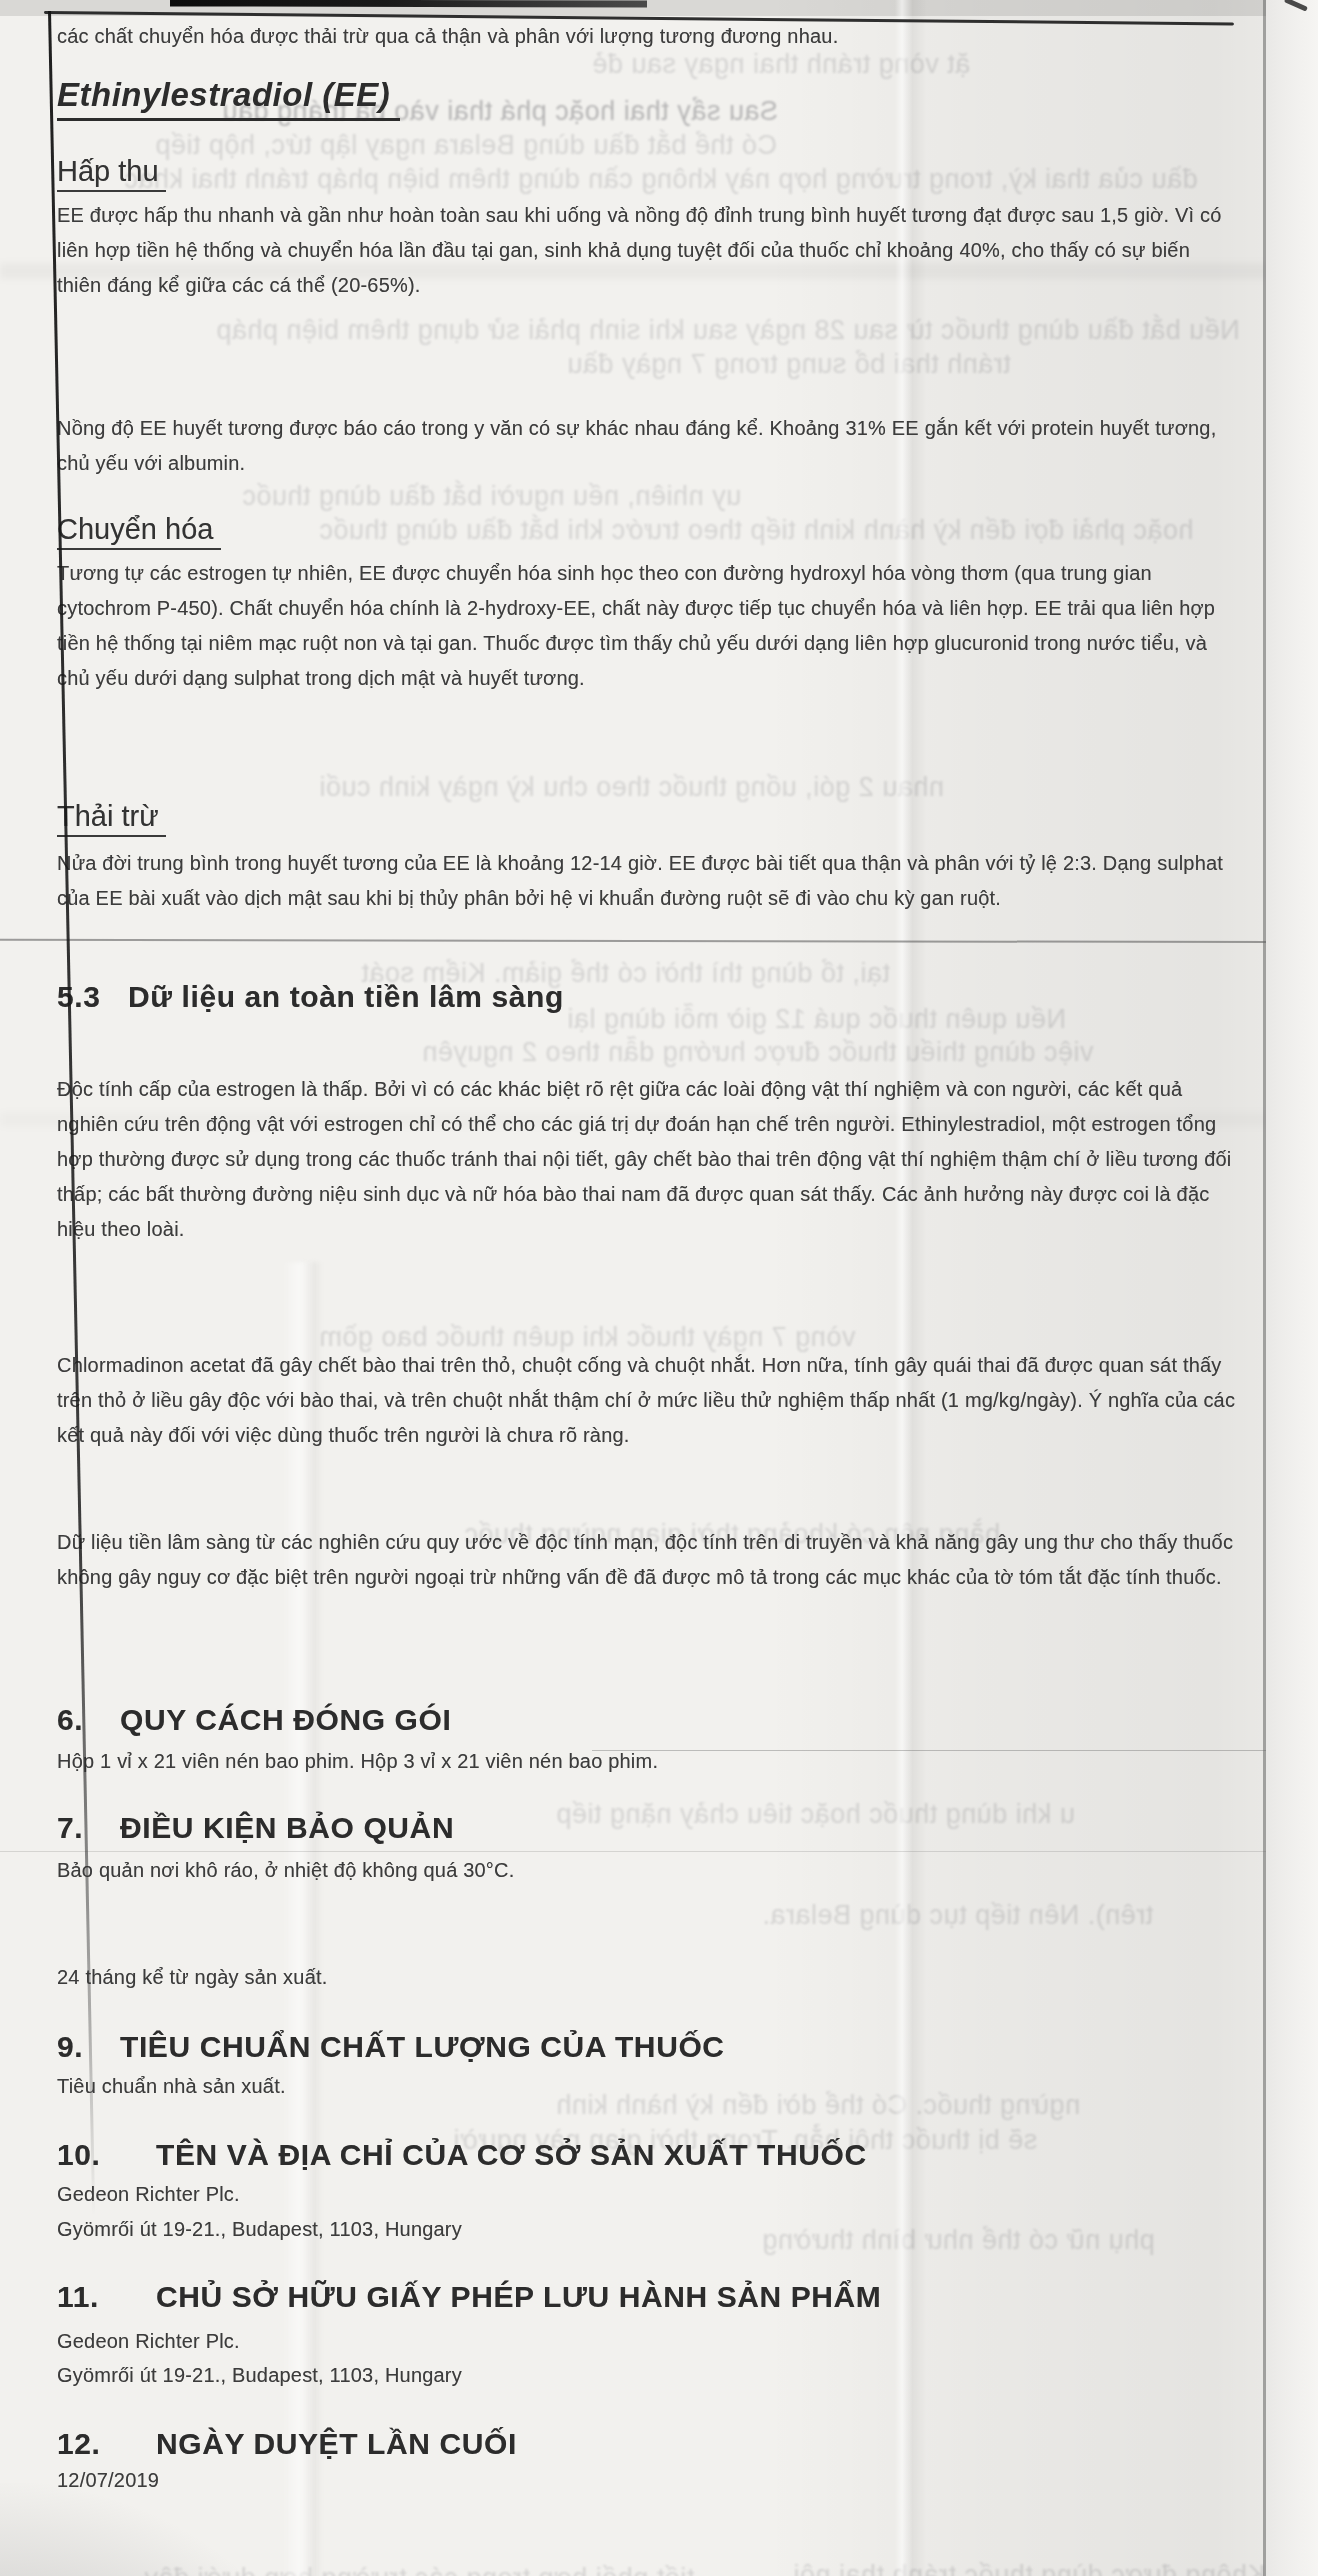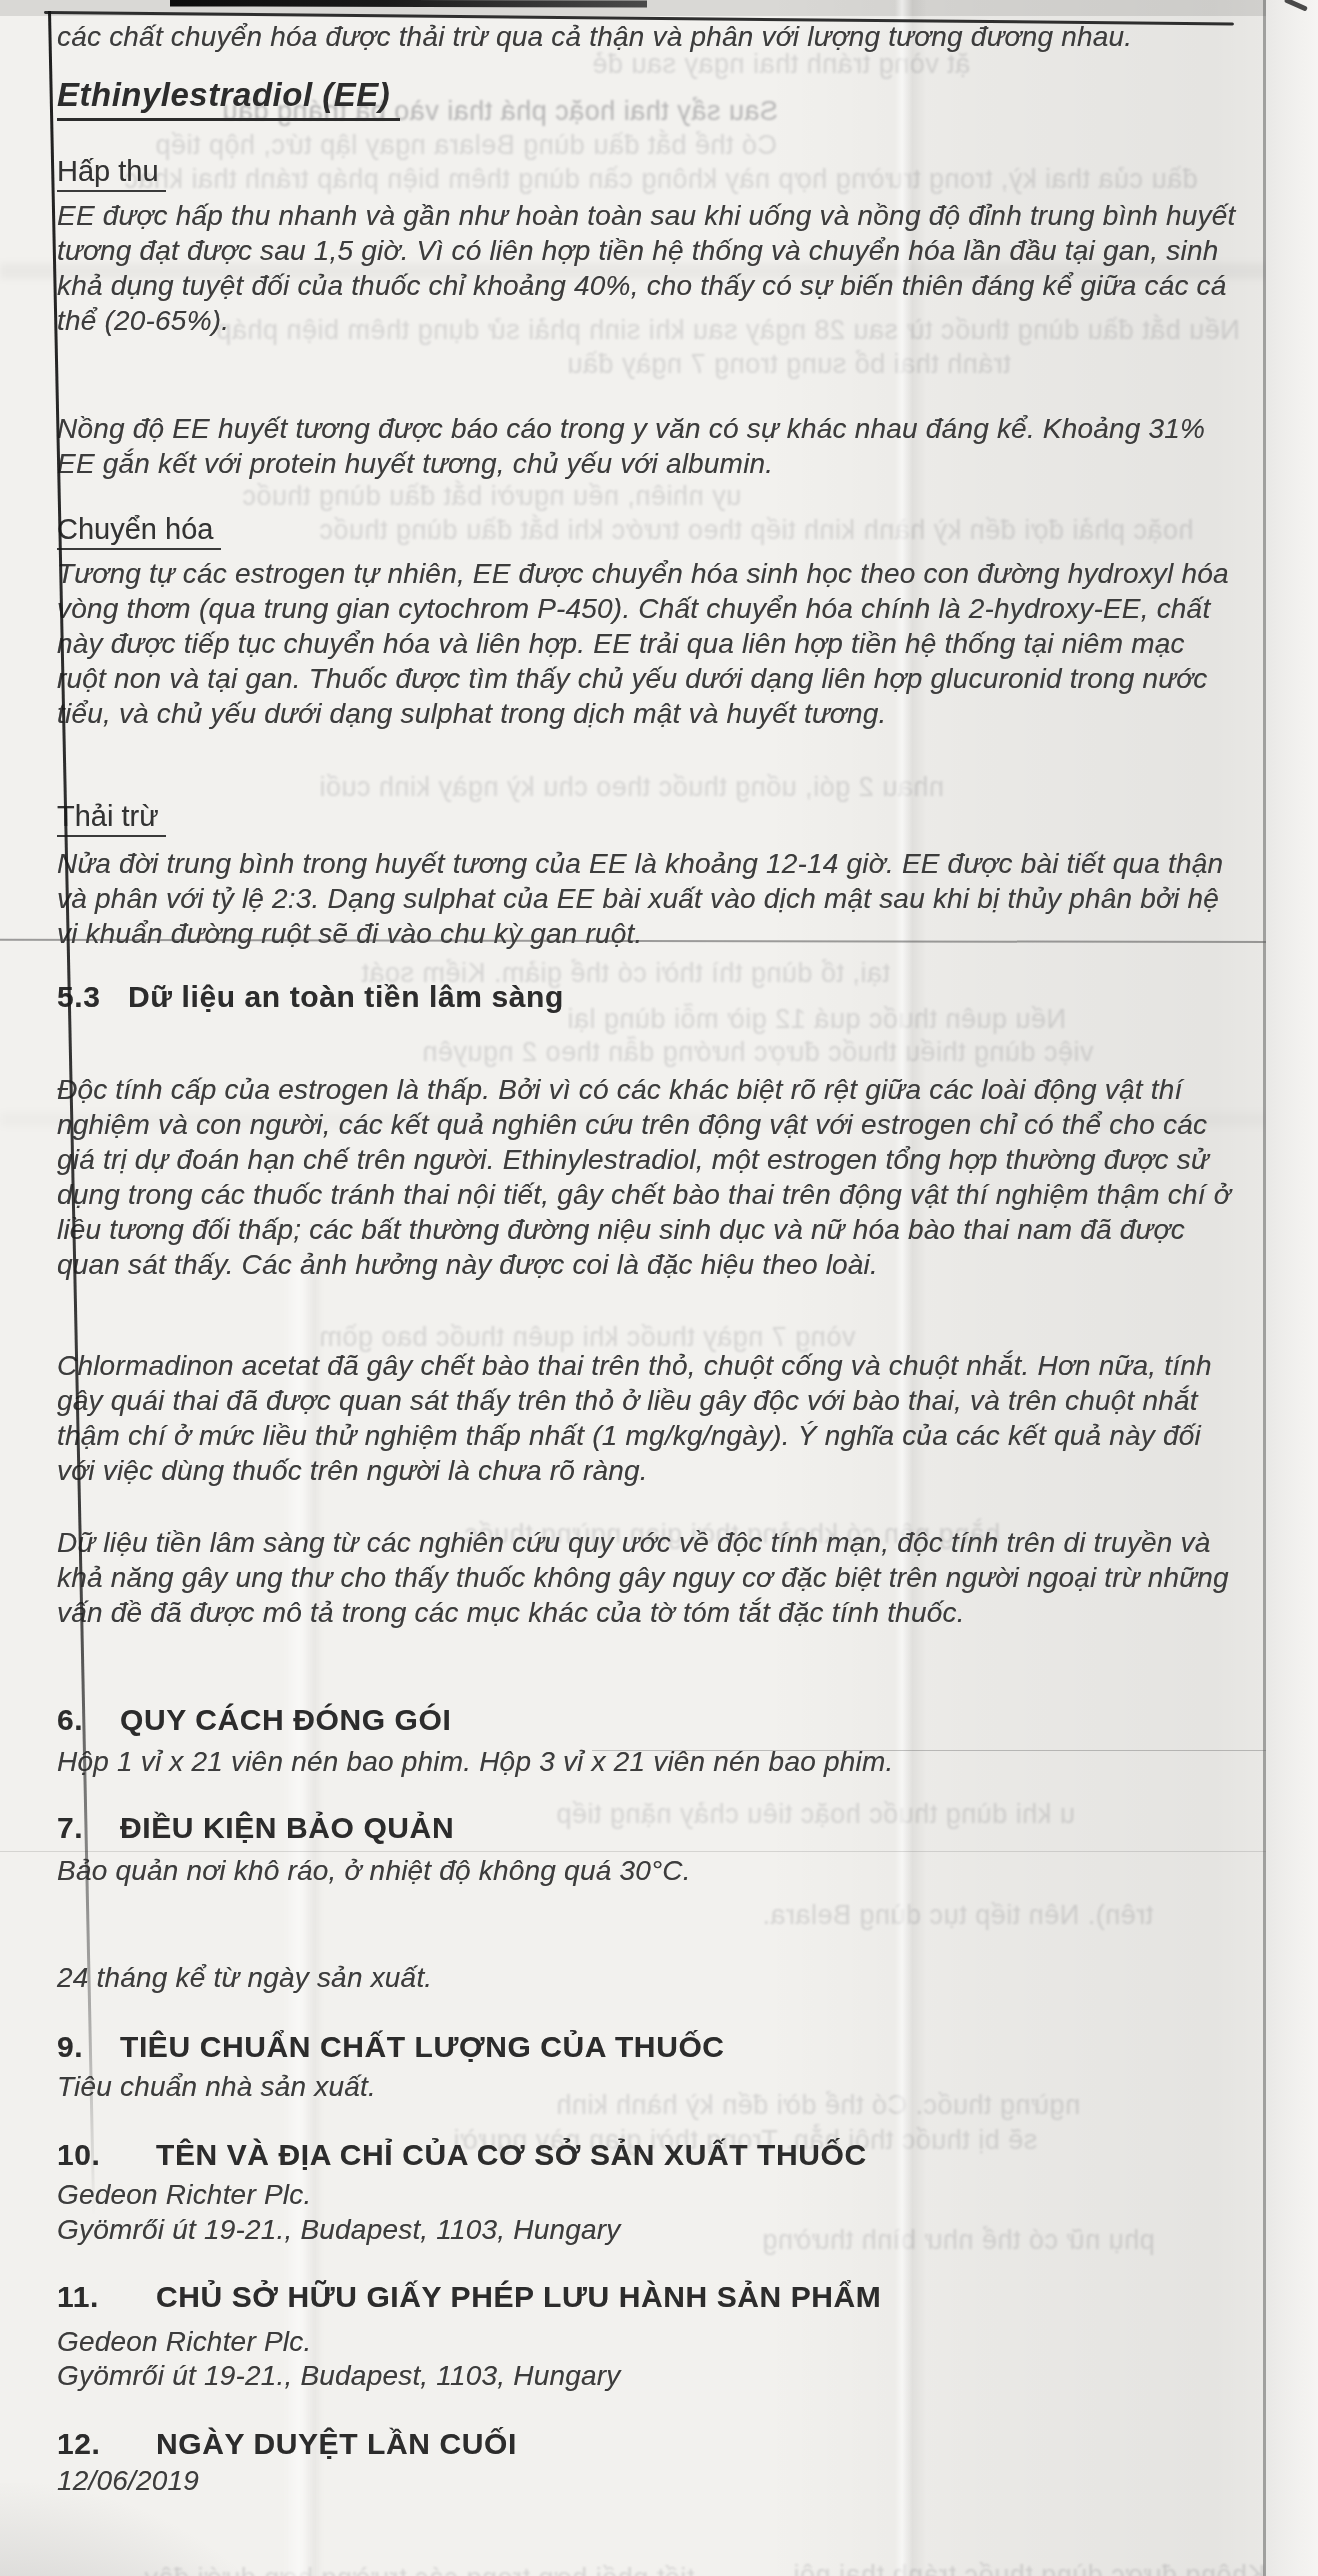--- a/index.html
+++ b/index.html
@@ -27,22 +27,22 @@
   .fold-v2{left:282px;top:1262px;width:41px;height:1497px;z-index:2;filter:blur(2.1px);
     background:linear-gradient(90deg, rgba(255,255,255,0) 0%, rgba(255,255,255,0.55) 45%, rgba(0,0,0,0.04) 80%, rgba(0,0,0,0) 100%);}
   .right-line{left:1263px;top:0;width:3.1px;height:2759px;background:rgba(100,100,100,0.55);z-index:6;}
   .right-strip{left:1266px;top:0;width:53px;height:2759px;z-index:6;
     background:linear-gradient(90deg,#e9e8e6 0%,#efeeec 40%,#f6f5f3 100%);}
   .corner-mark{left:1284px;top:2.1px;width:24px;height:4.6px;background:#4a4a4a;transform:rotate(24deg);z-index:7;border-radius:2.1px;}
   .bl-shadow{left:-93px;top:2483px;width:422px;height:361px;z-index:2;
     background:radial-gradient(ellipse at 18% 78%, rgba(110,110,112,0.35) 0%, rgba(120,120,122,0.18) 45%, rgba(120,120,122,0) 72%);}
 
   .t{position:absolute;left:57px;width:1181px;z-index:4;}
-  .body-text{font-size:28px;line-height:35px;letter-spacing:0.2px;color:#3c3c3c;
-    text-shadow:0 0 0.5px rgba(40,40,40,0.35);font-style:italic;}
+  .body-text{font-size:20px;line-height:35px;letter-spacing:0.2px;color:#3c3c3c;
+    text-shadow:0 0 0.5px rgba(40,40,40,0.35);}
   .subhead{display:inline-block;font-size:29px;color:#333;padding:0 7.2px 1.5px 0;
     border-bottom:2.1px solid #3a3a3a;text-shadow:0 0 0.5px rgba(40,40,40,0.35);text-align:right;}
   .drughead{display:inline-block;font-size:33px;font-weight:700;font-style:italic;color:#2c2c2c;
     padding:0 9.3px 4.1px 0;border-bottom:3.1px solid #2c2c2c;letter-spacing:0.5px;}
   .bighead{font-size:30px;font-weight:700;color:#2c2c2c;letter-spacing:0.6px;
     text-shadow:0 0 0.5px rgba(30,30,30,0.3);}
   .bighead .num{display:inline-block;min-width:63px;}
   .bighead .num-wide{display:inline-block;min-width:99px;}
   .bighead .num-53{display:inline-block;min-width:71px;}
   .bleed{position:absolute;z-index:1;transform:scaleX(-1);white-space:nowrap;
@@ -149,16 +149,16 @@
 
   <div class="t bighead" style="top:2280px">
     <span class="num-wide">11.</span><span>CHỦ SỞ HỮU GIẤY PHÉP LƯU HÀNH SẢN PHẨM</span>
   </div>
   <div class="t body-text" style="top:2324px">Gedeon Richter Plc.</div>
   <div class="t body-text" style="top:2358px">Gyömrői út 19-21., Budapest, 1103, Hungary</div>
 
   <div class="t bighead" style="top:2427px">
     <span class="num-wide">12.</span><span>NGÀY DUYỆT LẦN CUỐI</span>
   </div>
-  <div class="t body-text" style="top:2463px">12/06/2019</div>
+  <div class="t body-text" style="top:2463px">12/07/2019</div>
 
 </div>
 
 
 </body></html>

